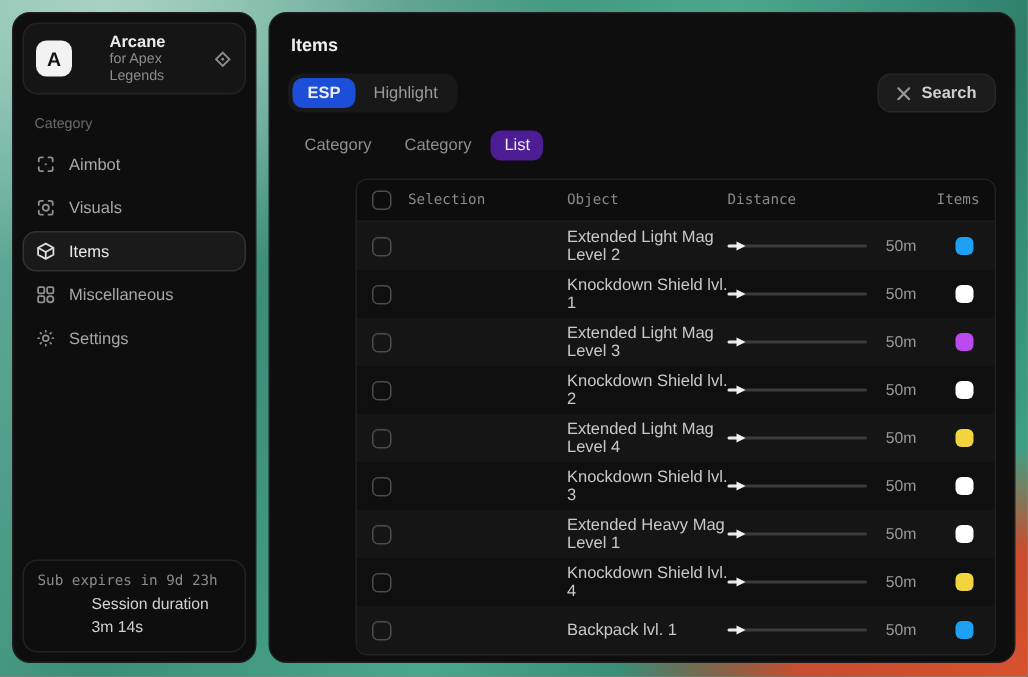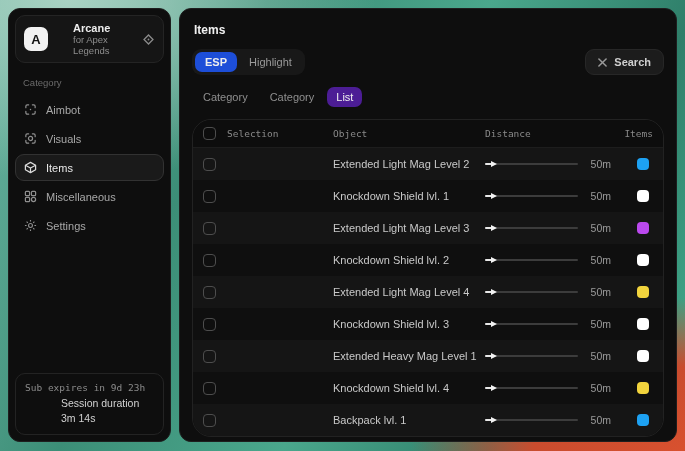--- a/index.html
+++ b/index.html
@@ -63,21 +63,21 @@
     display: flex; align-items: center; gap: 7px;
     background: #1c1c1c; border: 1px solid #272727; border-radius: 9px;
     color: #cfcfcf; font-size: 11px; font-weight: bold; padding: 6px 12px;
   }
   .search-icon { color: #9a9a9a; display: flex; }
   .view-tabs { display: flex; align-items: center; gap: 4px; margin: 0 0 12px 2px; }
   .view-tab { color: #8f8f8f; font-size: 11px; padding: 4px 9px; border-radius: 7px; }
   .view-tab.active { background: #4c1d95; color: #f0f0f0; }
   
   .table {
-    border: 1px solid #222; border-radius: 19px; overflow: hidden;
+    border: 1px solid #222; border-radius: 8px; overflow: hidden; margin-left: 45px;
   }
   .trow {
     display: grid; grid-template-columns: 130px 1fr 126px 42px;
     align-items: center; padding: 0 10px; height: 32px;
   }
   .thead { height: 28px; background: #0d0d0d; border-bottom: 1px solid #1d1d1d;
     font-family: "DejaVu Sans Mono", monospace; font-size: 9.5px; color: #8a8a8a; }
   .tbody .trow:nth-child(odd) { background: #151515; }
   .tbody .trow:nth-child(even) { background: #0f0f0f; }
   .sel-cell { display: flex; align-items: center; gap: 11px; }

